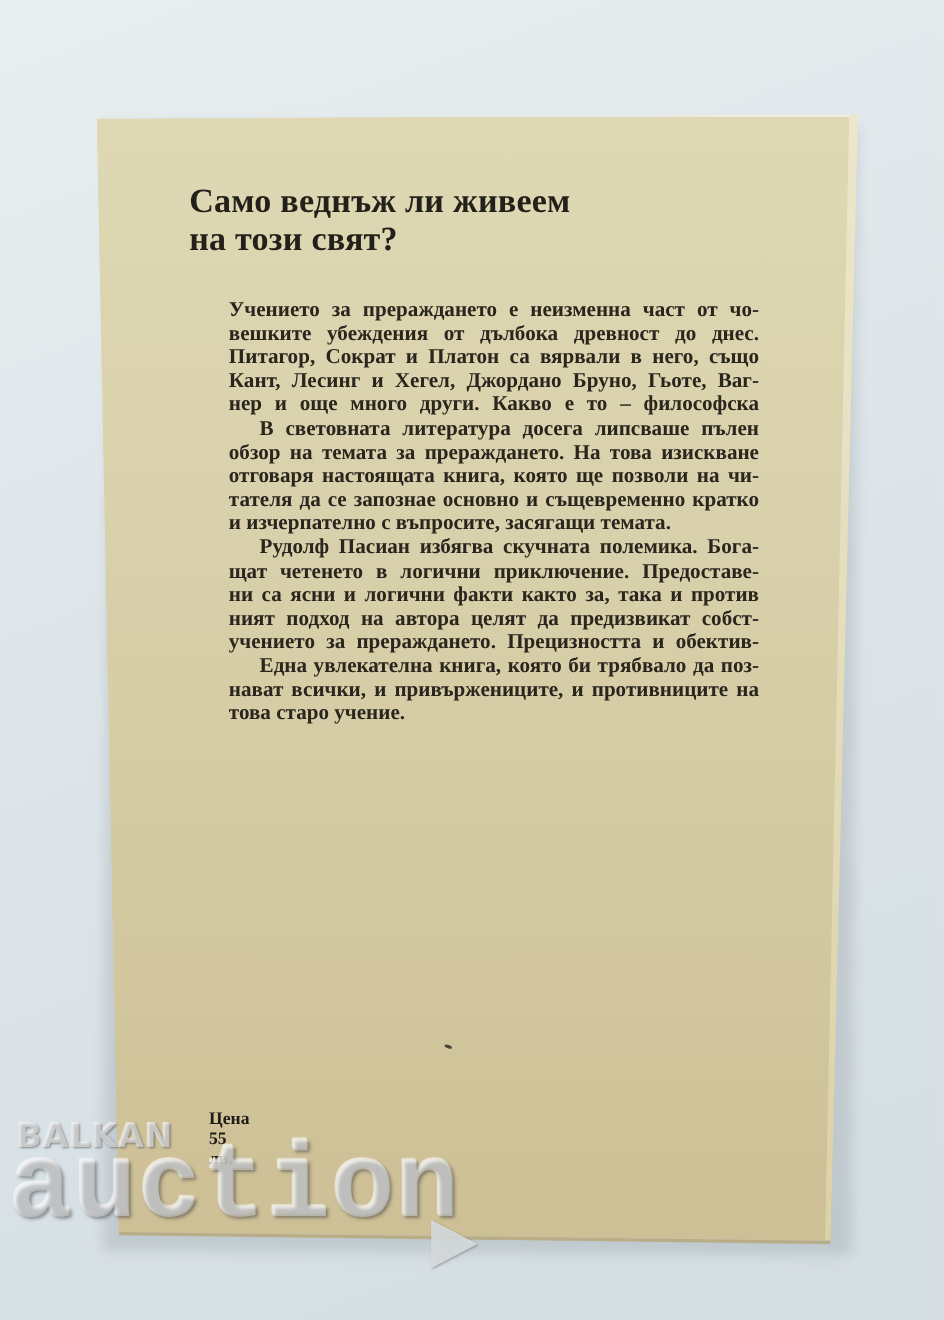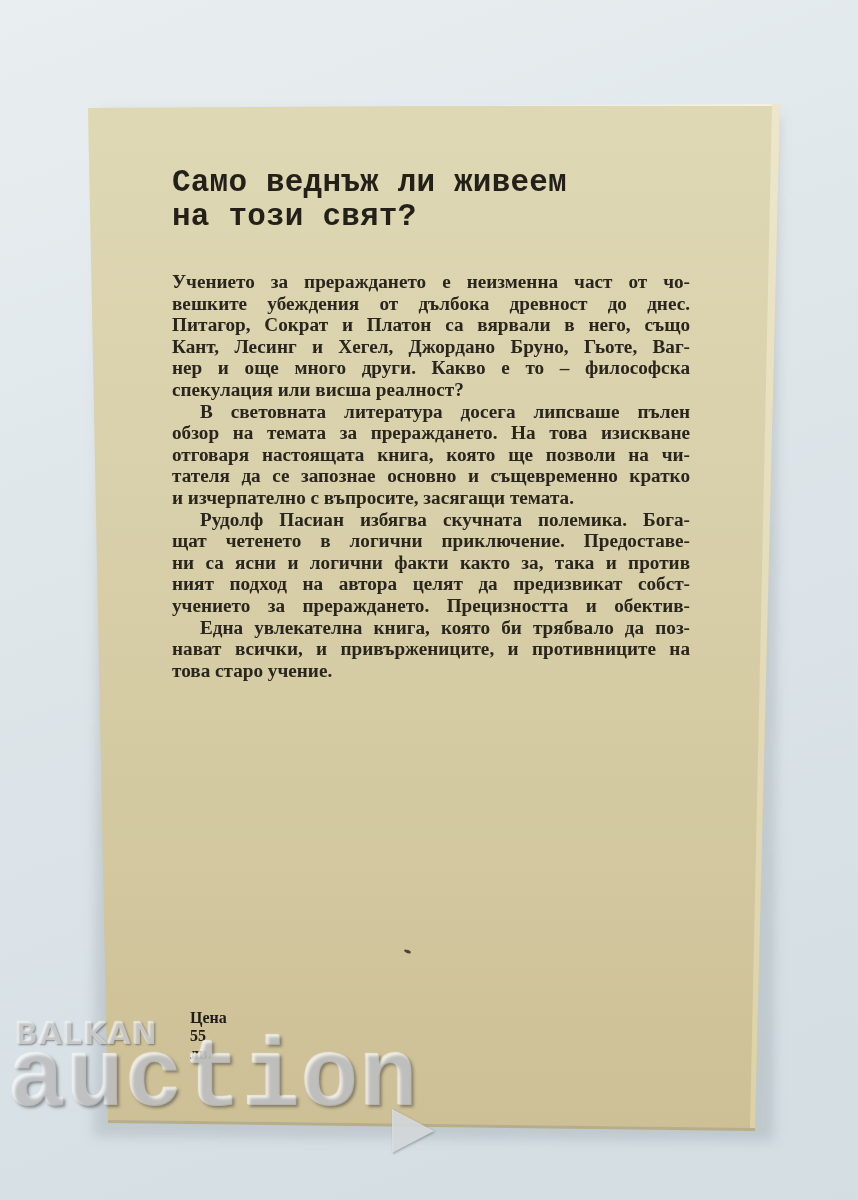--- a/index.html
+++ b/index.html
@@ -61,21 +61,21 @@
       background: #b8ad86;
     }
     .content {
       position: absolute;
       left: 84px;
       top: 62px;
       width: 520px;
       color: #1f1b16;
     }
     .title {
-      font-family: Liberation Mono, monospace;
+      font-family: Liberation Serif, serif;
       font-weight: bold;
       font-size: 31px;
       line-height: 34px;
       margin: 0;
       color: #231f19;
       letter-spacing: 0.2px;
     }
     .body-text {
       margin-top: 37px;
       font-family: "Liberation Serif", "DejaVu Serif", serif;
@@ -88,20 +88,21 @@
     }
     .para {
       margin: 0;
       text-indent: 0;
     }
     .line {
       display: block;
       text-align: justify;
       text-align-last: justify;
       white-space: nowrap;
+      margin-left: 36px;
     }
     .line.last {
       text-align-last: left;
     }
     .price {
       position: absolute;
       left: 86px;
       top: 905px;
       font-family: "Liberation Serif", "DejaVu Serif", serif;
       font-weight: bold;
@@ -178,21 +179,20 @@
       <span class="tline" style="display:block">на този свят?</span>
     </h1>
 
     <div class="body-text">
       <p class="para">
         <span class="line">Учението за прераждането е неизменна част от чо-</span>
         <span class="line">вешките убеждения от дълбока древност до днес.</span>
         <span class="line">Питагор, Сократ и Платон са вярвали в него, също</span>
         <span class="line">Кант, Лесинг и Хегел, Джордано Бруно, Гьоте, Ваг-</span>
         <span class="line">нер и още много други. Какво е то – философска</span>
-        <span class="line last">спекулация или висша реалност?</span>
       </p>
       <p class="para">
         <span class="line" style="padding-left:28px">В световната литература досега липсваше пълен</span>
         <span class="line">обзор на темата за прераждането. На това изискване</span>
         <span class="line">отговаря настоящата книга, която ще позволи на чи-</span>
         <span class="line">тателя да се запознае основно и същевременно кратко</span>
         <span class="line last">и изчерпателно с въпросите, засягащи темата.</span>
       </p>
       <p class="para">
         <span class="line" style="padding-left:28px">Рудолф Пасиан избягва скучната полемика. Бога-</span>

